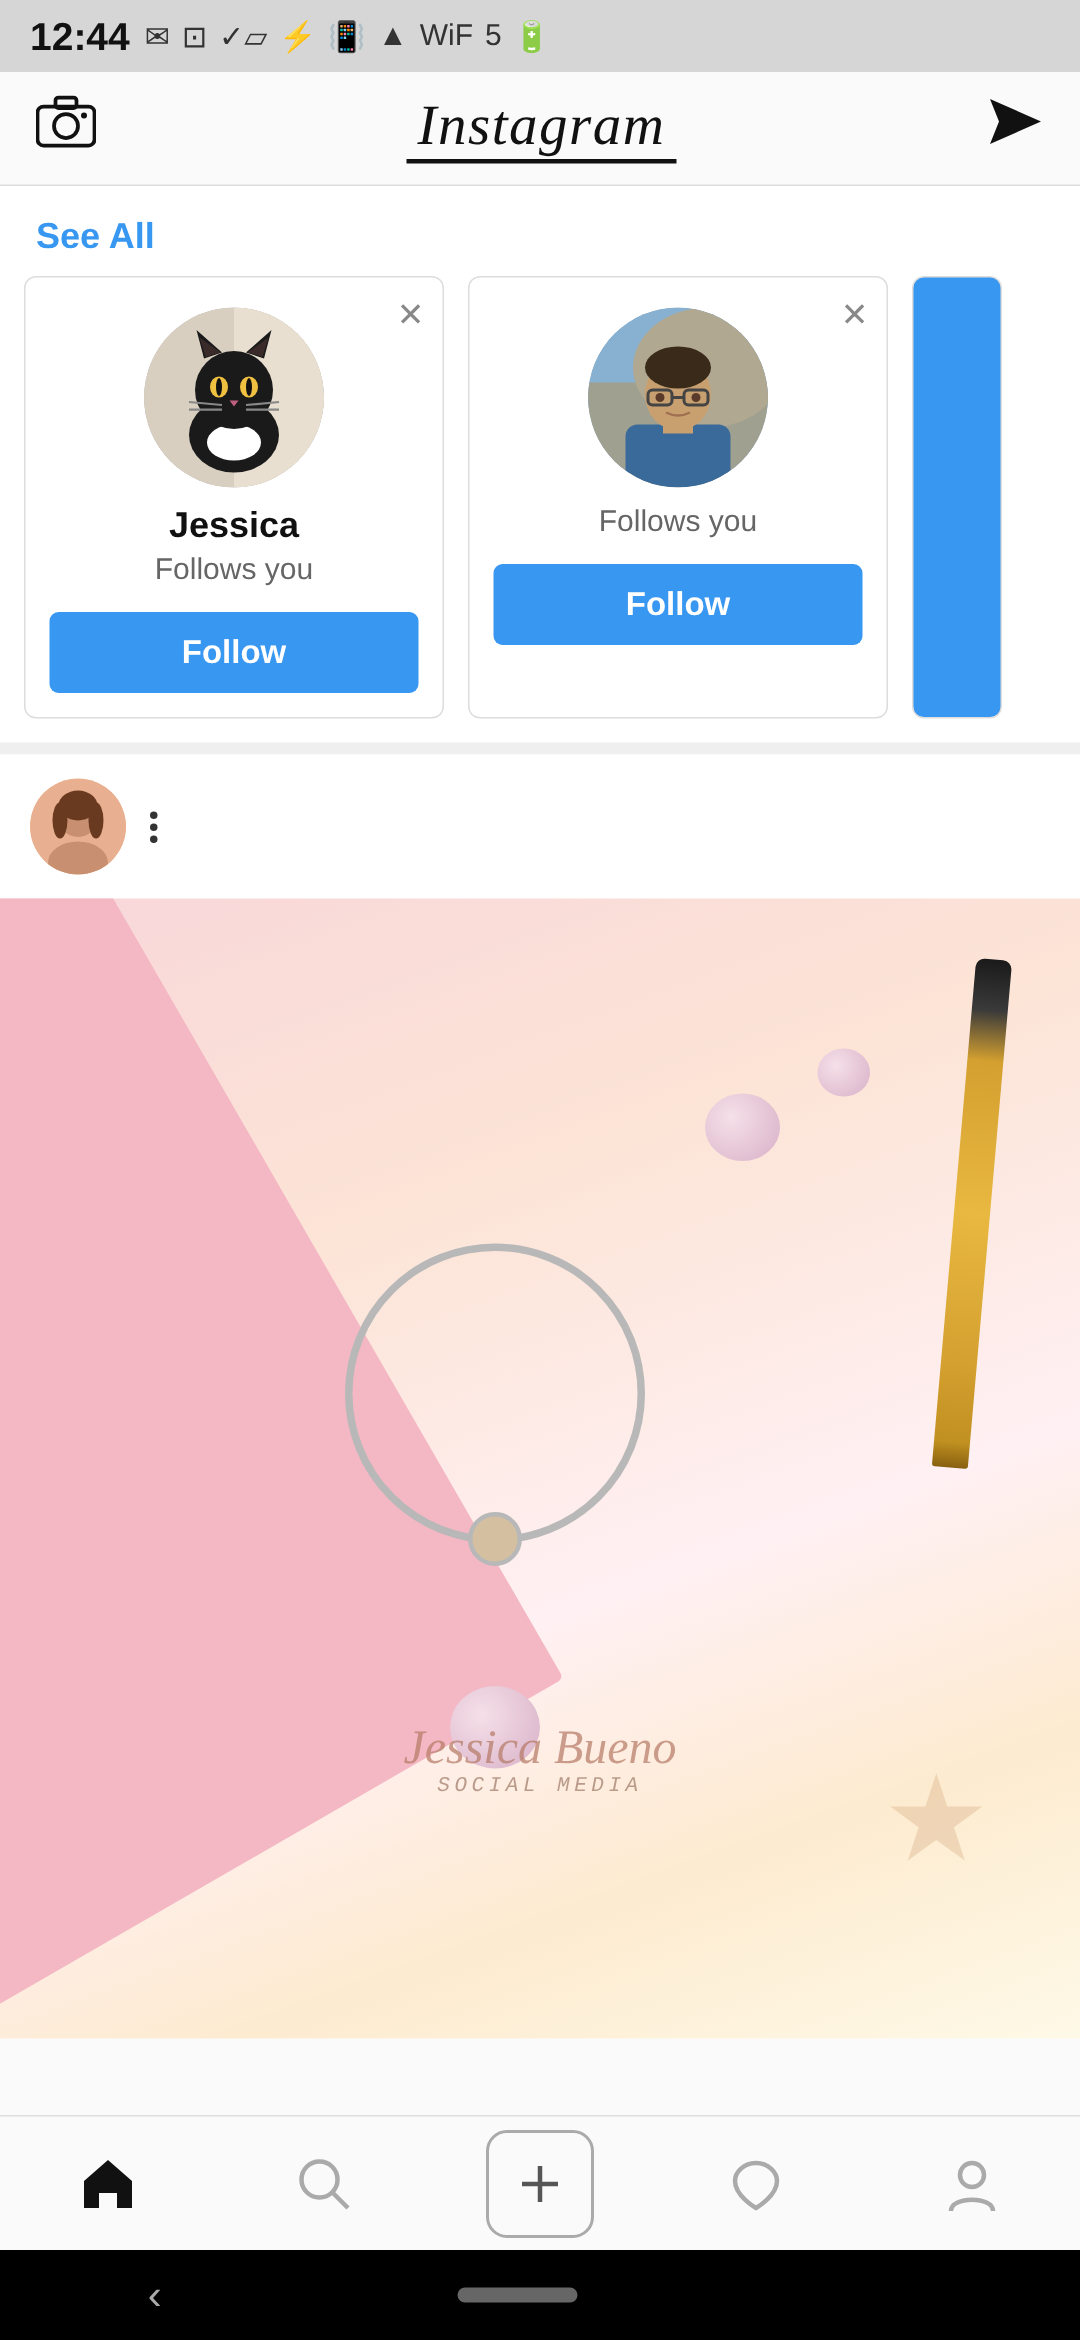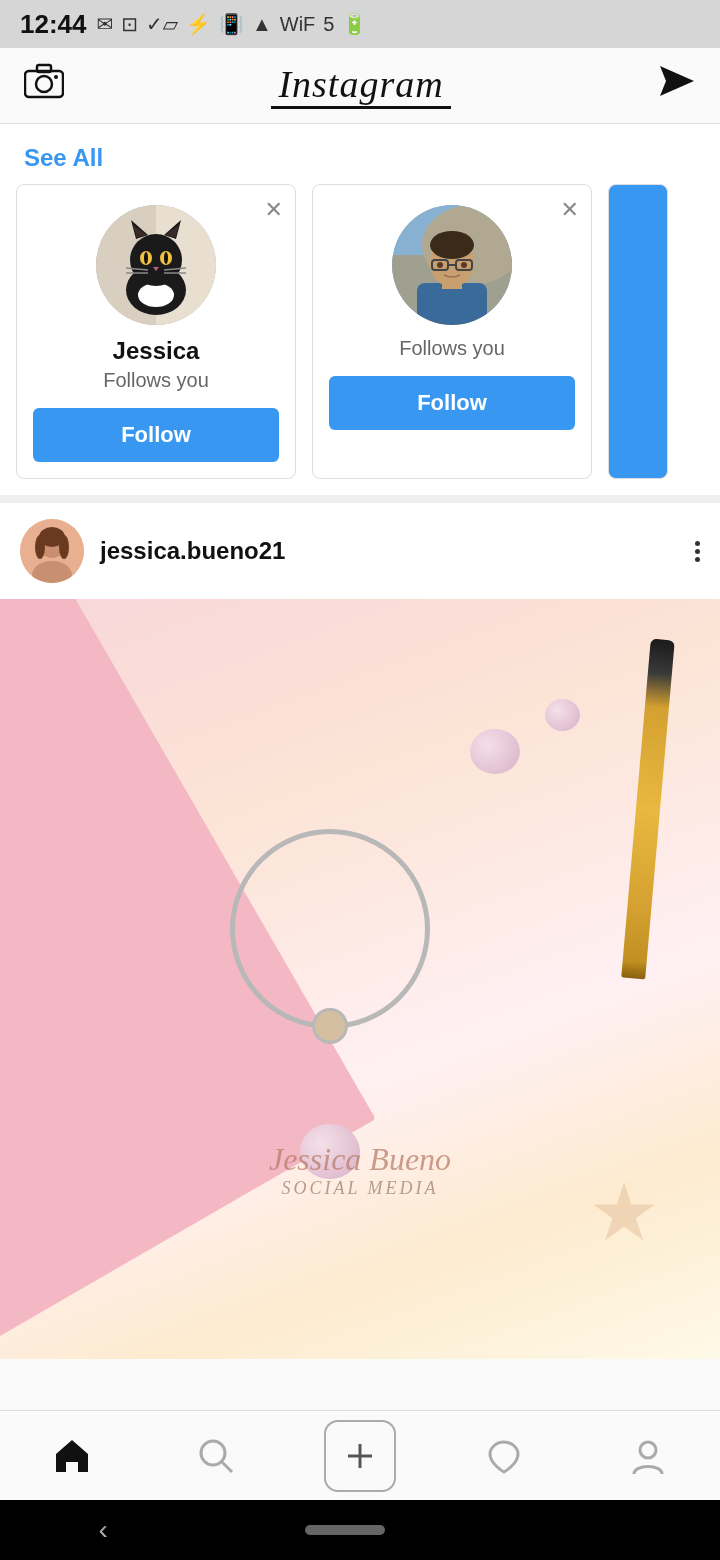--- a/index.html
+++ b/index.html
@@ -306,23 +306,23 @@
       transform: translateX(-50%);
       text-align: center;
       color: rgba(180, 120, 100, 0.7);
       font-style: italic;
     }
     .watermark-name {
       font-size: 32px;
       font-family: 'Georgia', serif;
     }
     .watermark-sub {
-      font-size: 18px;
+      font-size: 14px;
       letter-spacing: 3px;
-      font-family: Liberation Serif, serif;
+      font-family: Liberation Mono, monospace;
       color: rgba(140, 100, 80, 0.6);
     }
     
     .stone {
       position: absolute;
       border-radius: 50%;
       background: radial-gradient(circle at 35% 35%, #f5e0e8, #d8b0c8);
     }
     .stone1 { width: 50px; height: 45px; top: 130px; right: 200px; }
     .stone2 { width: 35px; height: 32px; top: 100px; right: 140px; }
@@ -535,21 +535,20 @@
       <svg width="64" height="64" viewBox="0 0 64 64">
         <circle cx="32" cy="32" r="32" fill="#e8b090"></circle>
         <circle cx="32" cy="26" r="13" fill="#c89070"></circle>
         <ellipse cx="32" cy="56" rx="20" ry="14" fill="#c89070"></ellipse>
 
         <ellipse cx="32" cy="18" rx="13" ry="10" fill="#6a3a20"></ellipse>
         <ellipse cx="20" cy="28" rx="5" ry="12" fill="#6a3a20"></ellipse>
         <ellipse cx="44" cy="28" rx="5" ry="12" fill="#6a3a20"></ellipse>
       </svg>
     </div>
-    <span class="post-username">jessica.bueno21</span>
     <div class="post-more">
       <div class="dot"></div>
       <div class="dot"></div>
       <div class="dot"></div>
     </div>
   </div>
 
   <div class="post-image">
 
     <div class="heart-deco">♥</div>

